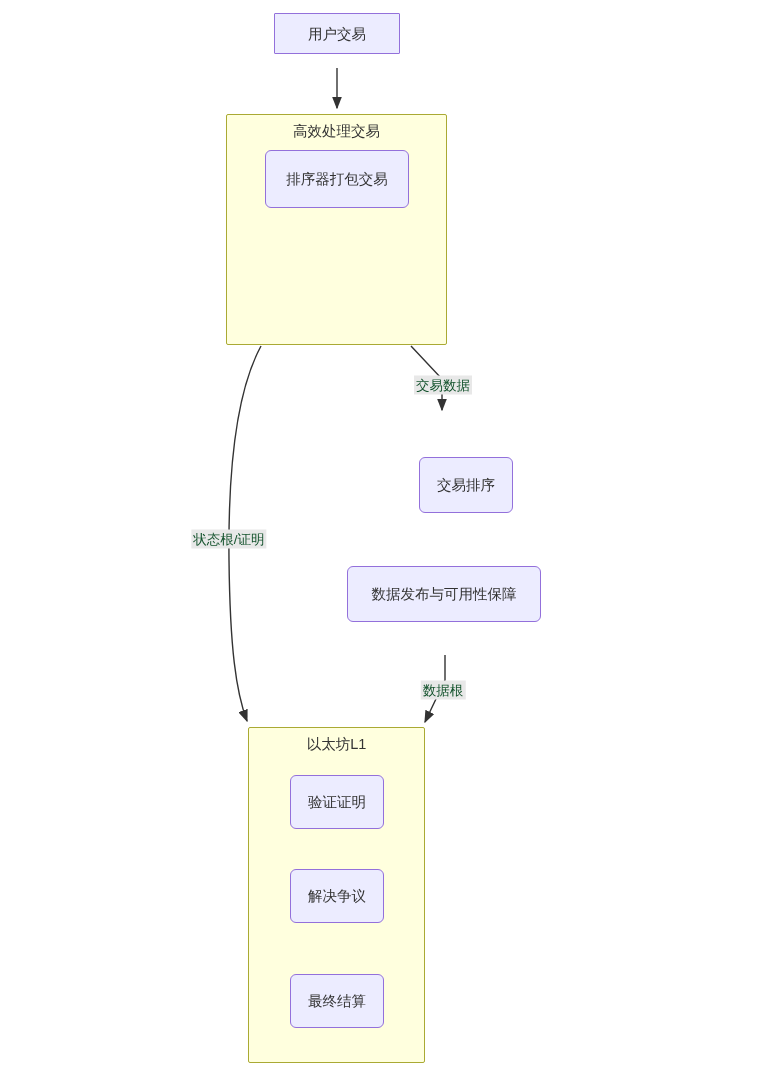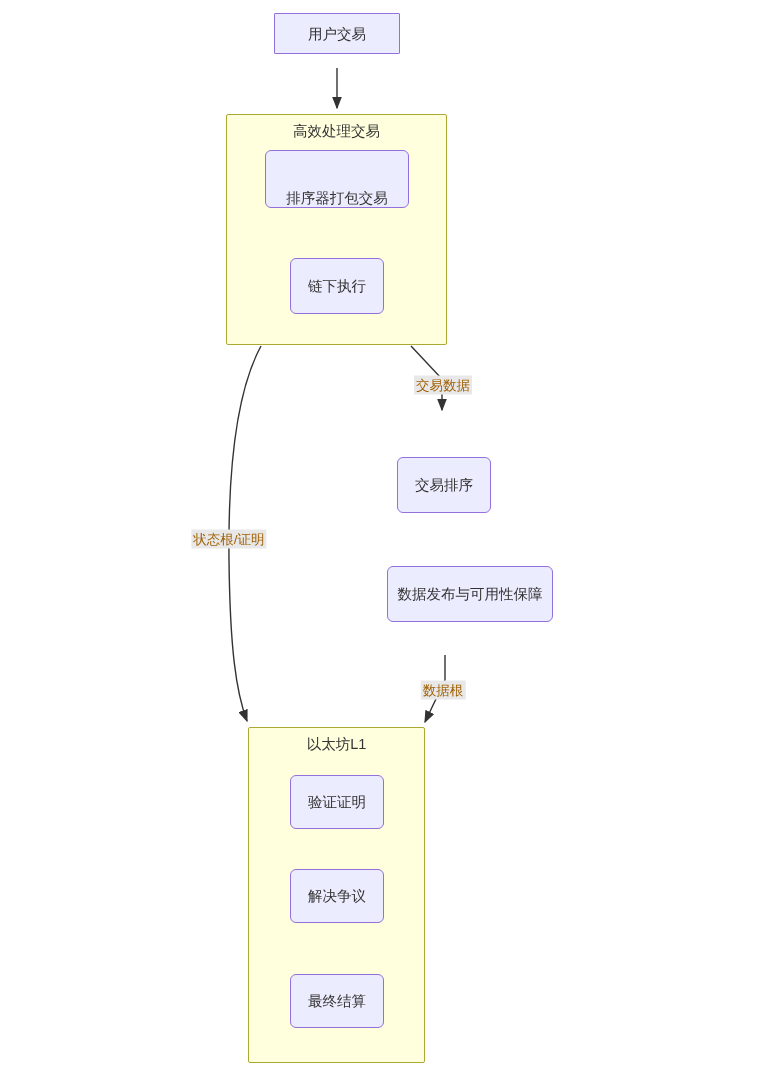--- a/index.html
+++ b/index.html
@@ -61,21 +61,21 @@
     font-size: 14.5px;
     line-height: 18px;
     white-space: nowrap;
   }
   .node.sharp {
     border-radius: 1px;
   }
   .edge-label {
     position: absolute;
     background: #e8e8e8;
-    color: #a16207;
+    color: #14532d;
     font-size: 13.5px;
     line-height: 17px;
     padding: 1px 2px;
     white-space: nowrap;
     transform: translate(-50%, -50%);
   }
 </style>
 </head>
 <body>
 
@@ -105,31 +105,28 @@
     </g>
   </svg>
 
   <div class="node sharp" style="left:274px; top:13px; width:126px; height:41px;">
     <span>用户交易</span>
   </div>
 
   <div class="cluster" style="left:226px; top:114px; width:221px; height:231px;padding-left:28px;">
     <div class="cluster-title">高效处理交易</div>
   </div>
-  <div class="node" style="left:265px; top:150px; width:144px; height:58px;align-items:flex-end;">
+  <div class="node" style="left:265px; top:150px; width:144px; height:58px;">
     <span>排序器打包交易</span>
   </div>
-  <div class="node" style="left:290px; top:258px; width:94px; height:56px;">
-    <span>链下执行</span>
-  </div>
 
-  <div class="node" style="left:397px; top:457px; width:94px; height:56px;">
+  <div class="node" style="left:419px; top:457px; width:94px; height:56px;">
     <span>交易排序</span>
   </div>
-  <div class="node" style="left:347px; top:566px; width:166px; height:56px;margin-left:40px;">
+  <div class="node" style="left:347px; top:566px; width:194px; height:56px;">
     <span>数据发布与可用性保障</span>
   </div>
 
   <div class="cluster" style="left:248px; top:727px; width:177px; height:336px;">
     <div class="cluster-title">以太坊L1</div>
   </div>
   <div class="node" style="left:290px; top:764px; width:94px; height:54px;margin-top:11px;">
     <span>验证证明</span>
   </div>
   <div class="node" style="left:290px; top:869px; width:94px; height:54px;">

